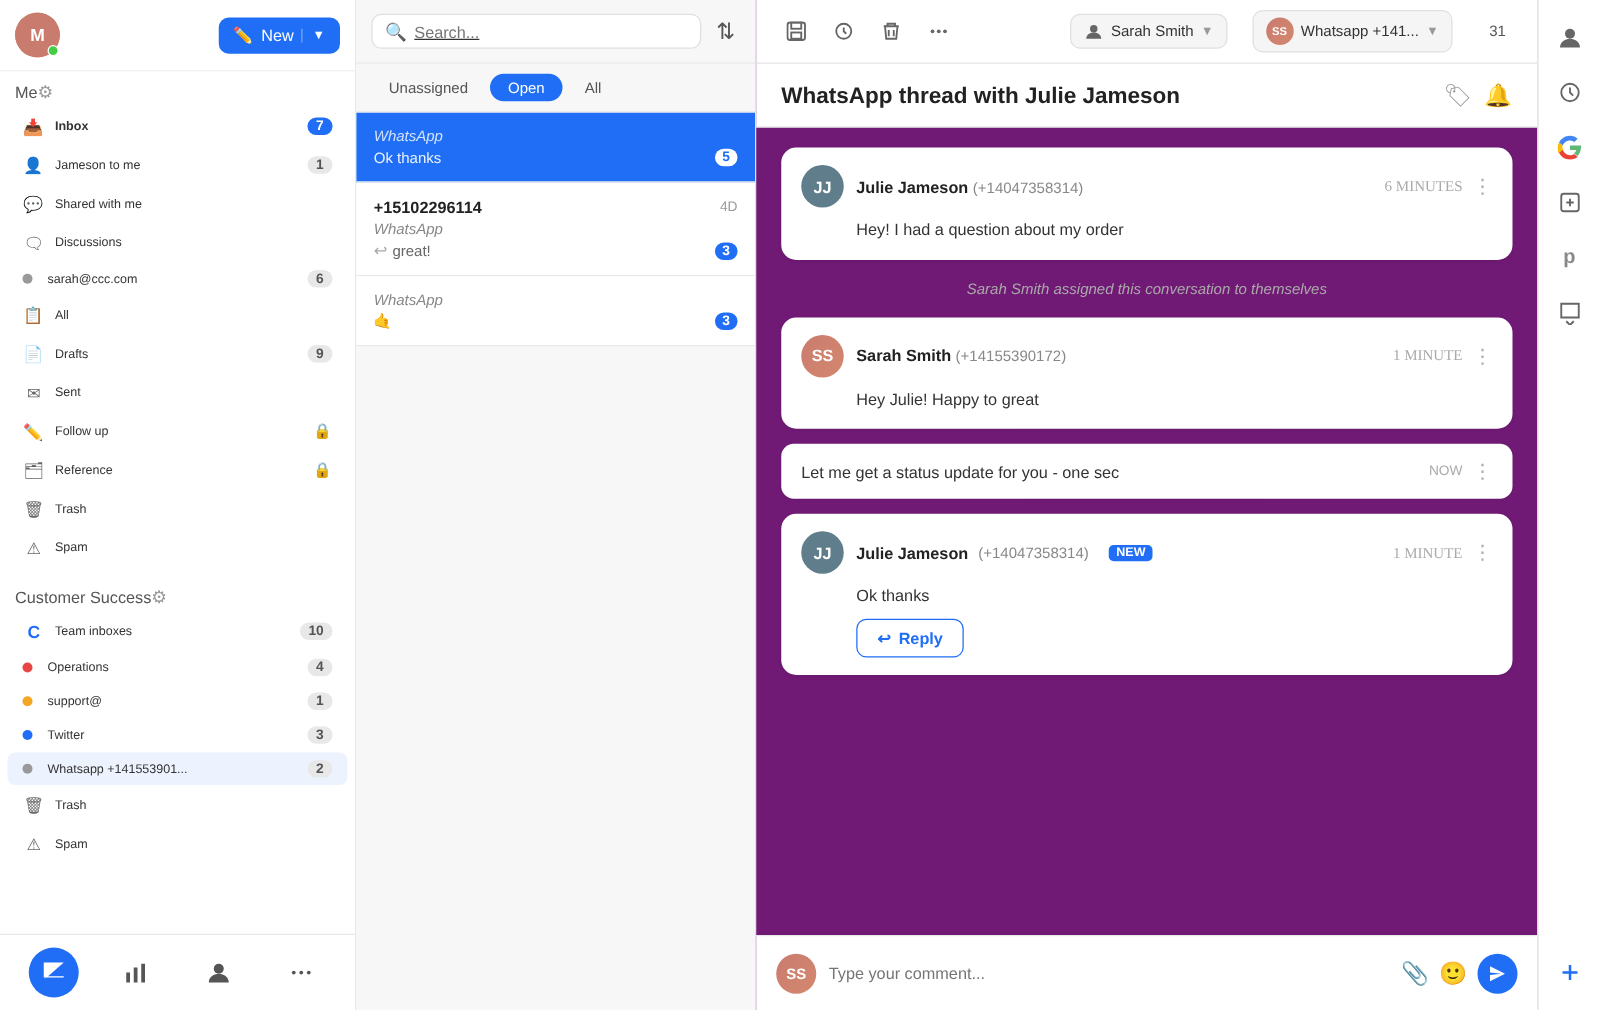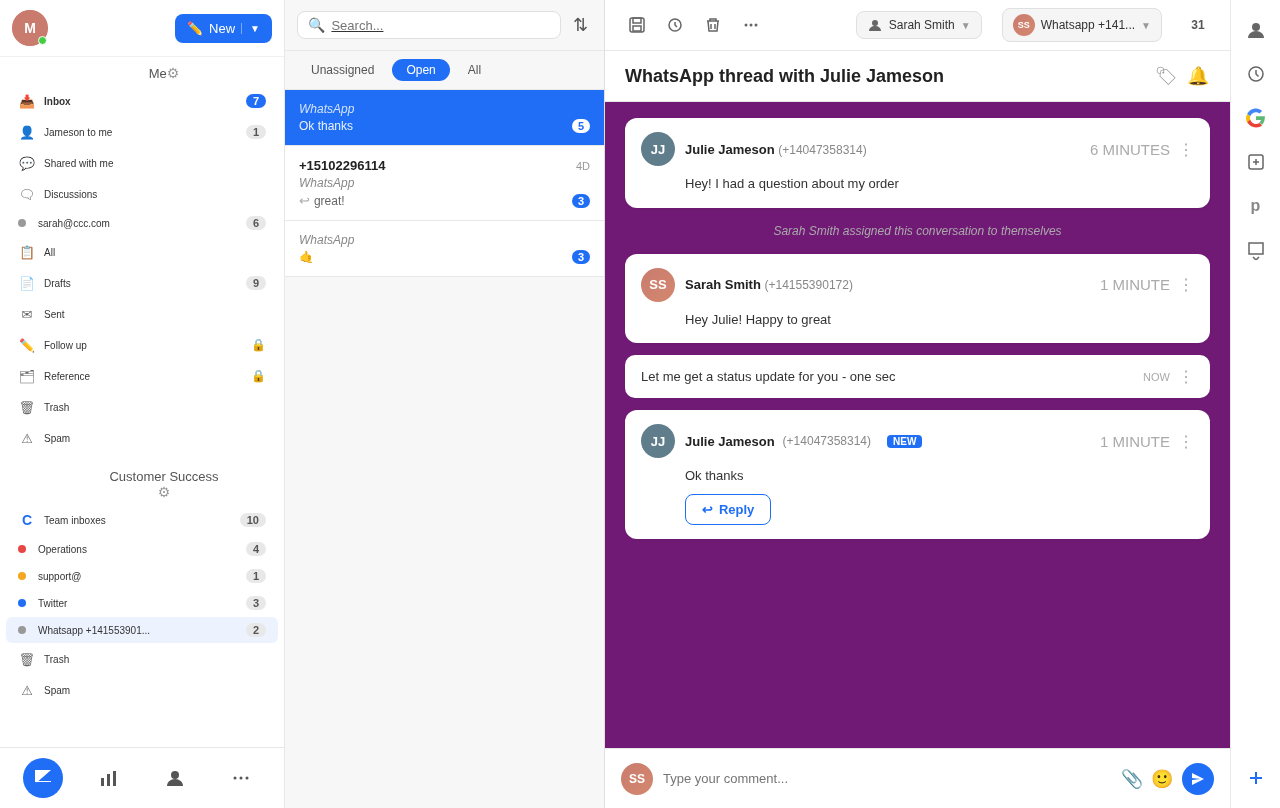--- a/index.html
+++ b/index.html
@@ -8,21 +8,21 @@
     
     #sidebar { width: 285px; background: #fff; border-right: 1px solid #e8e8e8; display: flex; flex-direction: column; height: 100%; }
     .sidebar-header { display: flex; align-items: center; justify-content: space-between; padding: 10px 12px; border-bottom: 1px solid #f0f0f0; }
     .avatar-wrapper { position: relative; width: 36px; height: 36px; }
     .avatar-img { width: 36px; height: 36px; border-radius: 50%; background: linear-gradient(135deg, #c97c6e, #d4876e); display: flex; align-items: center; justify-content: center; color: white; font-size: 14px; font-weight: 600; overflow: hidden; }
     .online-dot { position: absolute; bottom: 1px; right: 1px; width: 9px; height: 9px; background: #44cc44; border-radius: 50%; border: 1.5px solid white; }
     .compose-btn { background: #1f6ef5; color: white; border: none; border-radius: 8px; display: flex; align-items: center; gap: 6px; padding: 7px 12px; cursor: pointer; font-size: 13px; font-weight: 500; }
     .compose-btn .chevron { border-left: 1px solid rgba(255,255,255,0.4); padding-left: 8px; font-size: 10px; }
 
     .sidebar-content { flex: 1; overflow-y: auto; padding-bottom: 8px; }
-    .sidebar-section-header { display: flex; align-items: center; justify-content: center; padding: 8px 12px 4px; margin-left: 44px; }
+    .sidebar-section-header { display: flex; align-items: center; justify-content: flex-start; padding: 8px 12px 4px; }
     .sidebar-section-title { font-size: 13px; color: #555; font-weight: 500; display: flex; align-items: center; gap: 6px; }
     .gear-icon { color: #999; font-size: 14px; cursor: pointer; }
 
     .sidebar-item { display: flex; align-items: center; padding: 6px 12px; cursor: pointer; border-radius: 6px; margin: 1px 6px; color: #333; gap: 8px; }
     .sidebar-item.active { background: #edf2ff; }
     .sidebar-item-label { flex: 1; font-size: 10px; }
     .sidebar-item-label.bold { font-weight: 700; }
     .badge { background: #e8e8e8; color: #555; border-radius: 10px; padding: 1px 7px; font-size: 11px; font-weight: 600; min-width: 18px; text-align: center; }
     .badge.blue { background: #1f6ef5; color: white; }
     .icon-box { width: 18px; height: 18px; display: flex; align-items: center; justify-content: center; color: #666; }
@@ -84,21 +84,21 @@
     .messages-area { flex: 1; overflow-y: auto; padding: 16px 20px; display: flex; flex-direction: column; gap: 12px; }
 
     .message-card { background: white; border-radius: 12px; padding: 14px 16px; box-shadow: 0 1px 3px rgba(0,0,0,0.06); }
     .message-header { display: flex; align-items: center; justify-content: space-between; margin-bottom: 8px; }
     .message-sender { display: flex; align-items: center; gap: 10px; }
     .msg-avatar { width: 34px; height: 34px; border-radius: 50%; background: #9e9e9e; display: flex; align-items: center; justify-content: center; color: white; font-size: 13px; font-weight: 600; flex-shrink: 0; }
     .msg-avatar.sarah { background: linear-gradient(135deg, #c97c6e, #d4876e); }
     .msg-avatar.julie { background: #607d8b; }
     .msg-name { font-size: 13px; font-weight: 700; color: #222; }
     .msg-phone { font-size: 12px; color: #888; }
-    .msg-time { font-size: 15px; color: #aaa; }
+    .msg-time { font-size: 12px; color: #aaa; font-family: Liberation Serif, serif; }
     .msg-actions { display: flex; align-items: center; gap: 8px; }
     .msg-more { color: #aaa; cursor: pointer; font-size: 16px; }
     .msg-body { font-size: 13px; color: #333; line-height: 1.5; margin-left: 44px; }
 
     .system-msg { text-align: center; font-size: 12px; color: #aaa; font-style: italic; padding: 4px 0; }
 
     .new-badge { background: #1f6ef5; color: white; font-size: 10px; font-weight: 700; border-radius: 4px; padding: 1px 6px; margin-left: 8px; }
 
     .reply-btn { display: flex; align-items: center; gap: 6px; padding: 7px 16px; background: white; border: 1.5px solid #1f6ef5; border-radius: 8px; color: #1f6ef5; font-size: 13px; font-weight: 600; cursor: pointer; margin-left: 44px; margin-top: 8px; }
 
@@ -200,21 +200,21 @@
     </div>
     <div class="sidebar-item">
       <span class="icon-box">🗑</span>
       <span class="sidebar-item-label">Trash</span>
     </div>
     <div class="sidebar-item">
       <span class="icon-box">⚠</span>
       <span class="sidebar-item-label">Spam</span>
     </div>
 
-    <div class="sidebar-section-header" style="margin-top:8px;flex-direction:column;">
+    <div class="sidebar-section-header" style="margin-top:8px;">
       <span class="sidebar-section-title">
         <span>Customer Success</span>
       </span>
       <span class="gear-icon">⚙</span>
     </div>
 
     <div class="sidebar-item">
       <span class="icon-box" style="color:#1f6ef5;font-size:14px;font-weight:700;">C</span>
       <span class="sidebar-item-label">Team inboxes</span>
       <span class="badge">10</span>
@@ -363,21 +363,21 @@
       <span>Sarah Smith</span>
       <span style="font-size:10px;color:#999;">▼</span>
     </div>
     <div style="width:8px;"></div>
     <div class="inbox-select">
       <div class="agent-avatar">SS</div>
       <span>Whatsapp +141...</span>
       <span style="font-size:10px;color:#999;">▼</span>
     </div>
     <div style="width:8px;"></div>
-    <button class="toolbar-btn" title="Calendar" style="font-size:12px;font-weight:700;color:#555;">
+    <button class="toolbar-btn" title="Calendar" style="font-size:12px;font-weight:400;color:#555;">
       <span>31</span>
     </button>
   </div>
 
   <div class="main-header">
     <span class="thread-title">WhatsApp thread with Julie Jameson</span>
     <div class="main-header-actions">
       <span class="bookmark-btn">🏷</span>
       <span class="bell-btn">🔔</span>
     </div>

